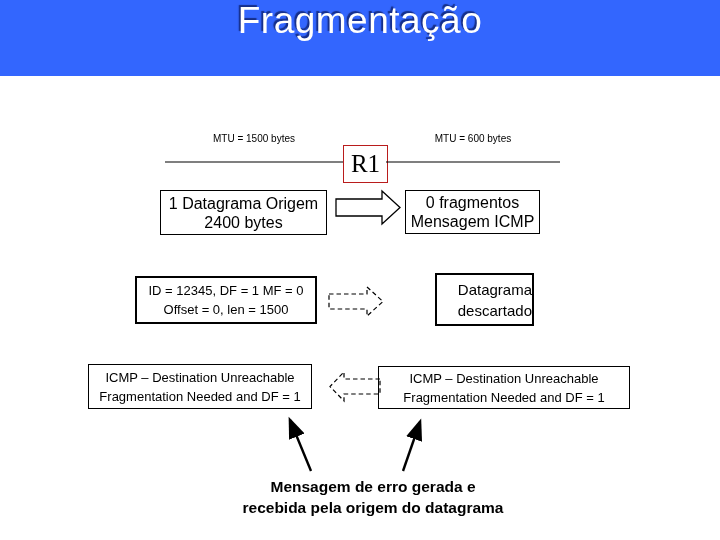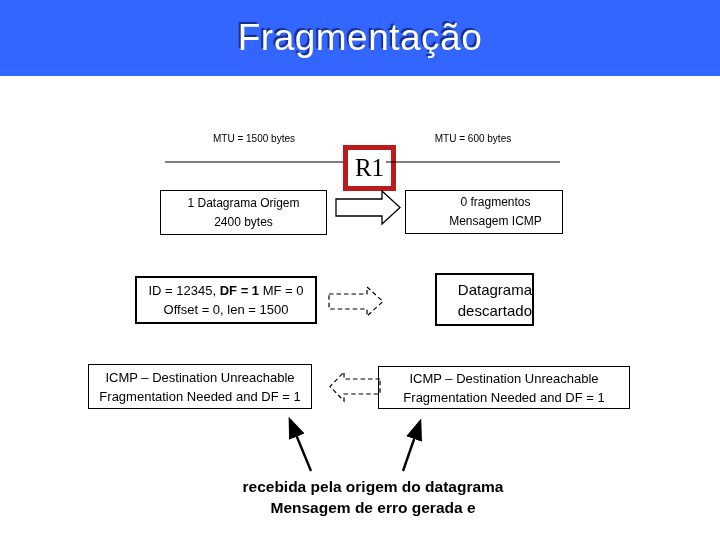--- a/index.html
+++ b/index.html
@@ -9,59 +9,59 @@
     font-family: "Liberation Sans", sans-serif;
     color: #000000;
     position: relative;
     overflow: hidden;
   }
   .slide { position: absolute; inset: 0; width: 720px; height: 540px; }
 
   .header {
     position: absolute; left: 0; top: 0; width: 720px; height: 76px;
     background: #3366fe;
-    display: flex; align-items: center; justify-content: center;
+    display: flex; align-items: flex-start; justify-content: center;
   }
   .header .title {
     color: #ffffff;
     font-size: 37px;
     letter-spacing: 0.5px;
     text-shadow: -2px -2px 1px rgba(12, 28, 98, 0.75);
   }
 
   .bullet-line {
     position: absolute; left: 36px; top: 90px;
     font-size: 21px; color: #0b0b0b;
   }
   .bullet-line .dot { display: inline-block; width: 24px; font-size: 16px; vertical-align: 2px; }
 
   .lbl {
     position: absolute; font-size: 10px; white-space: nowrap; text-align: center;
   }
   .box {
     position: absolute; background: #ffffff; border: 1px solid #000000;
     display: flex; flex-direction: column; align-items: center; justify-content: center;
-    text-align: center; font-size: 12px; line-height: 19px; white-space: nowrap;
+    text-align: center; font-size: 16px; line-height: 19px; white-space: nowrap;
   }
   .box.thick { border-width: 2px; }
   .box.small-text { font-size: 13px; line-height: 19px; }
   .r1-box {
-    position: absolute; background: #ffffff; border: 5px solid #b91c1c;
+    position: absolute; background: #ffffff; border: 1px solid #b91c1c;
     display: flex; align-items: center; justify-content: center;
     font-family: "Liberation Serif", serif; font-size: 25px;
   }
   .footer-text {
     position: absolute; left: 140px; top: 476px; width: 466px;
     text-align: center; font-weight: bold; font-size: 15.5px; line-height: 21px;
   }
   svg.overlay {
     position: absolute; left: 0; top: 0; width: 720px; height: 540px;
     pointer-events: none;
   }
-  .b { font-weight: bold; }
+  .b { font-weight: normal; }
 </style>
 </head>
 <body>
 
 <div class="slide">
 
   <div class="header" style="background: rgb(51, 102, 254);">
     <div class="title" style="color: rgb(255, 255, 255);">Fragmentação</div>
   </div>
 
@@ -70,21 +70,21 @@
   <div class="lbl" style="left:386px; top:133px; width:174px;">MTU = 600 bytes</div>
 
   <div class="r1-box" style="left:343px; top:145px; width:43px; height:36px;">
     <span>R1</span>
   </div>
 
   <div class="box" style="left:160px; top:190px; width:165px; height:43px;">
     <div>1 Datagrama Origem</div>
     <div>2400 bytes</div>
   </div>
-  <div class="box" style="left:405px; top:190px; width:133px; height:42px;padding-left:23px;">
+  <div class="box" style="left:405px; top:190px; width:133px; height:42px;">
     <div>0 fragmentos</div>
     <div>Mensagem ICMP</div>
   </div>
 
   <div class="box thick small-text" style="left:135px; top:276px; width:178px; height:44px;">
     <div><span>ID = 12345, </span><span class="b">DF = 1</span><span> MF = 0</span></div>
     <div>Offset = 0, len = 1500</div>
   </div>
   <div class="box thick" style="left:435px; top:273px; width:95px; height:49px; font-size:15px; line-height:21px;align-items:flex-end;">
     <div>Datagrama</div>
@@ -94,22 +94,22 @@
   <div class="box small-text" style="left:88px; top:364px; width:222px; height:43px;">
     <div>ICMP – Destination Unreachable</div>
     <div>Fragmentation Needed and DF = 1</div>
   </div>
   <div class="box small-text" style="left:378px; top:366px; width:250px; height:41px;">
     <div>ICMP – Destination Unreachable</div>
     <div>Fragmentation Needed and DF = 1</div>
   </div>
 
   <div class="footer-text">
+    <div>Mensagem de erro gerada e</div>
     <div>recebida pela origem do datagrama</div>
-    <div>Mensagem de erro gerada e</div>
   </div>
 
   <svg class="overlay" viewBox="0 0 720 540">
     <defs>
       <marker id="ah" markerWidth="10" markerHeight="9" refX="7.5" refY="3.5" orient="auto">
         <path d="M0,0 L9,3.5 L0,7 z" fill="#000"></path>
       </marker>
     </defs>
 
     <line x1="165" y1="162" x2="343" y2="162" stroke="#000" stroke-width="1.2"></line>

